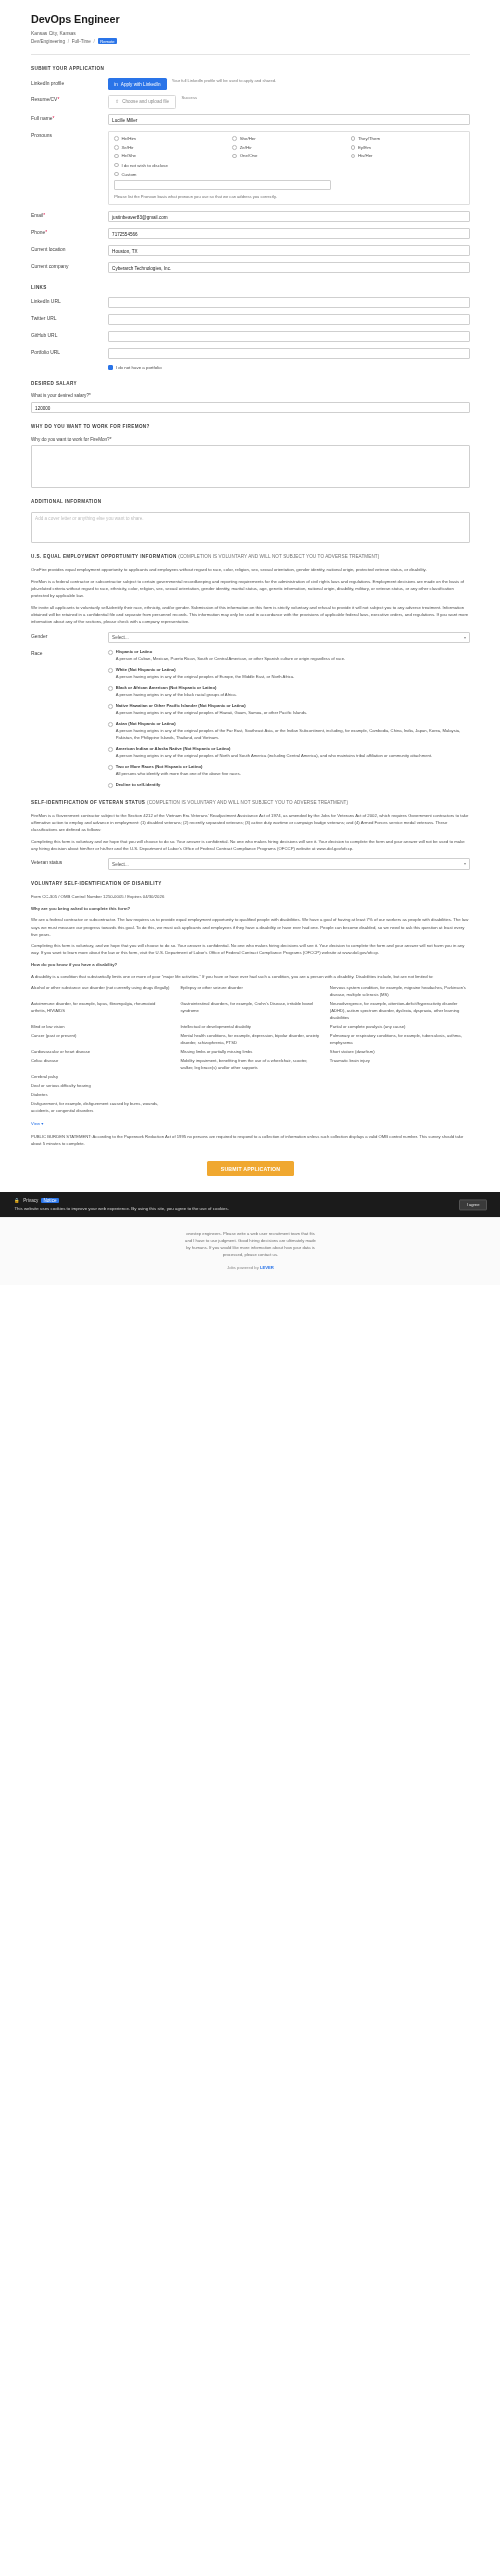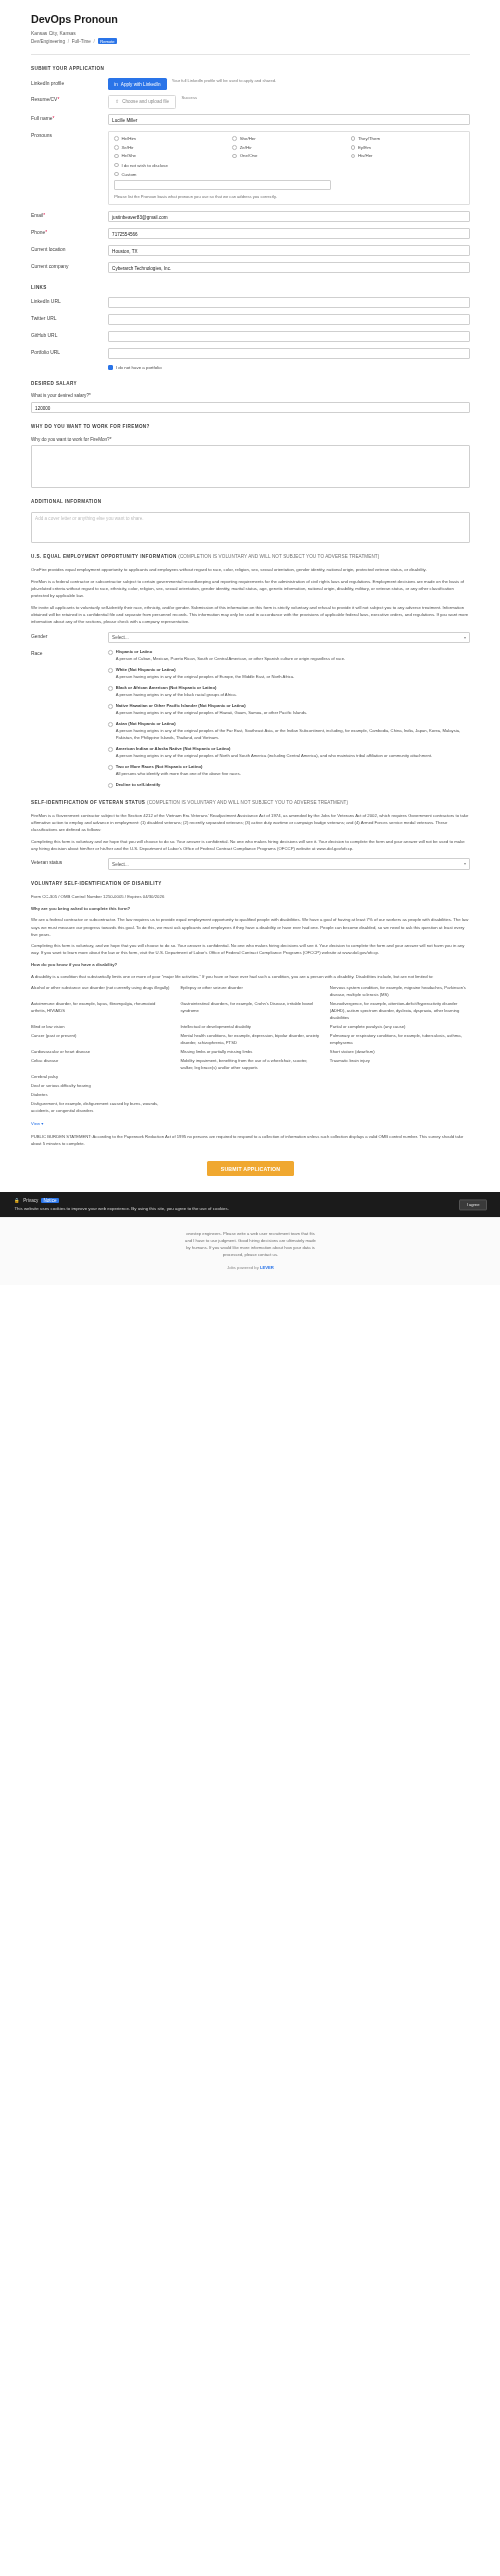--- a/index.html
+++ b/index.html
@@ -120,21 +120,21 @@
   .footer .f1 { font-size:4.2px; color:#6d6d6d; line-height:1.7; }
   .footer .f2 { font-size:4.2px; color:#8a8a8a; margin-top:7.2px; }
   .footer .f2 b { color:#2a74e8; }
 </style>
 </head>
 <body>
 
 <div class="page">
 
   <div class="hdr">
-    <h1>DevOps Pronoun</h1>
+    <h1>DevOps Engineer</h1>
     <div class="loc">Kansas City, Kansas</div>
     <div class="meta">
       <span>Dev/Engineering</span>
       <span class="sep">/</span>
       <span>Full-Time</span>
       <span class="sep">/</span>
       <span class="pill">Remote</span>
     </div>
   </div>
   <div class="divider"></div>

